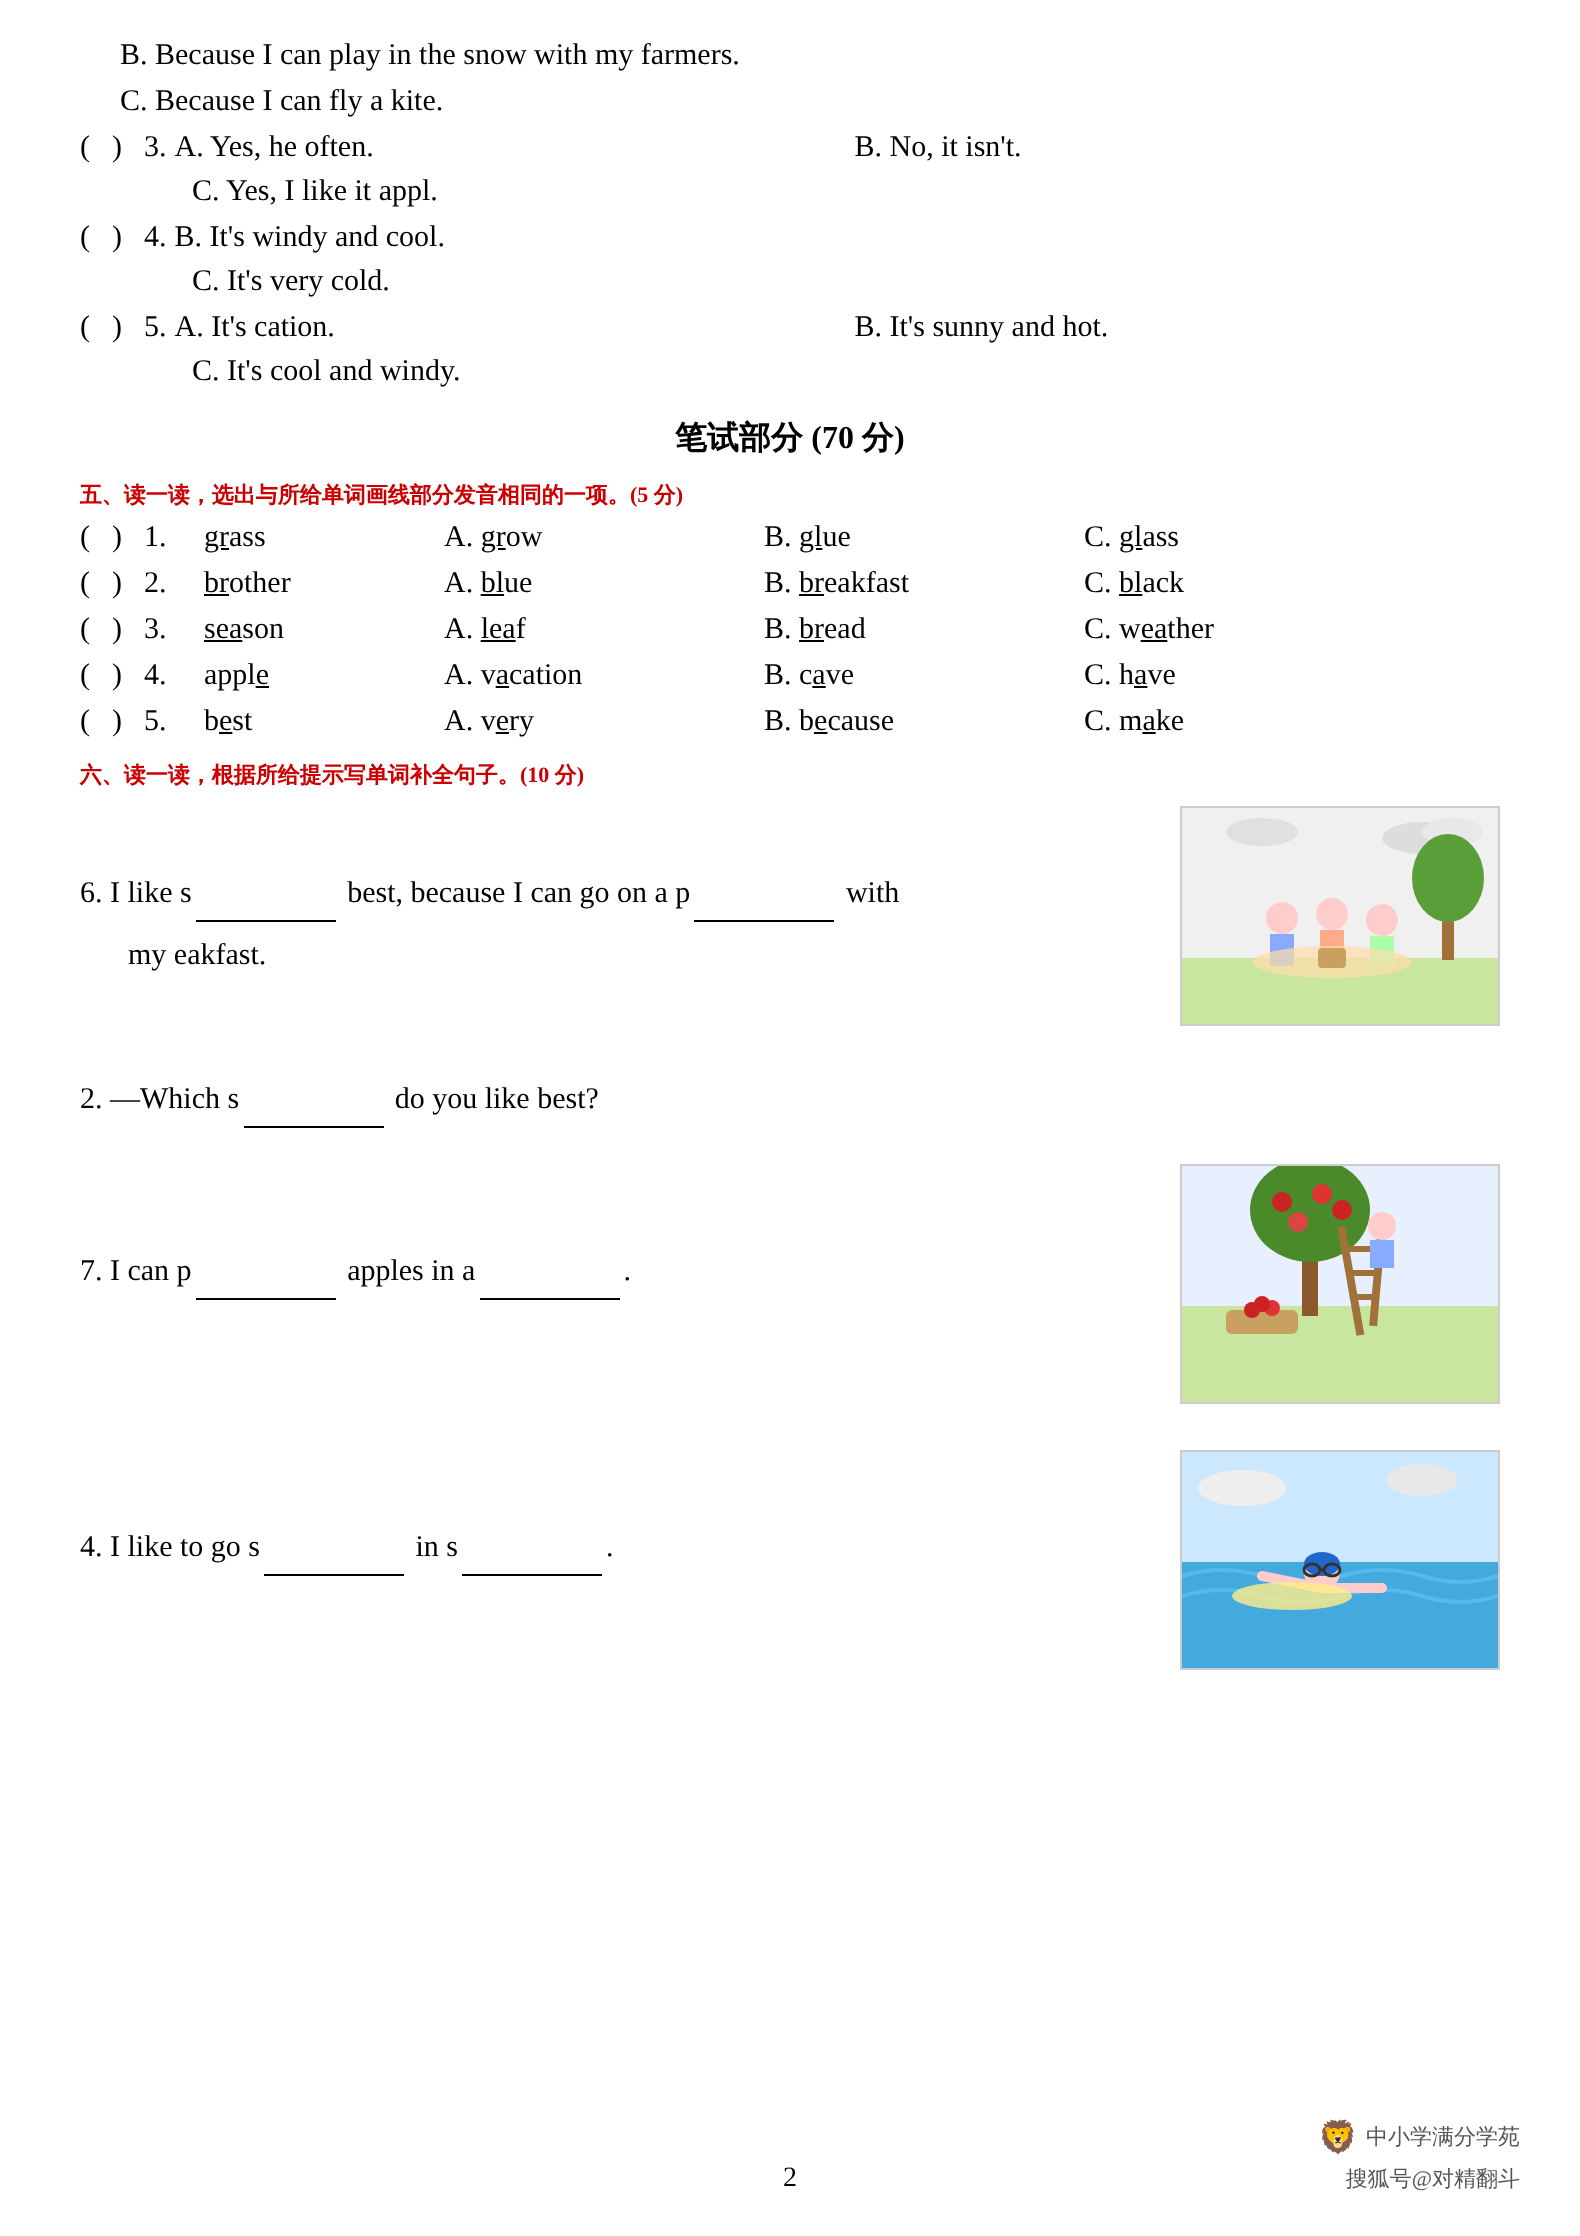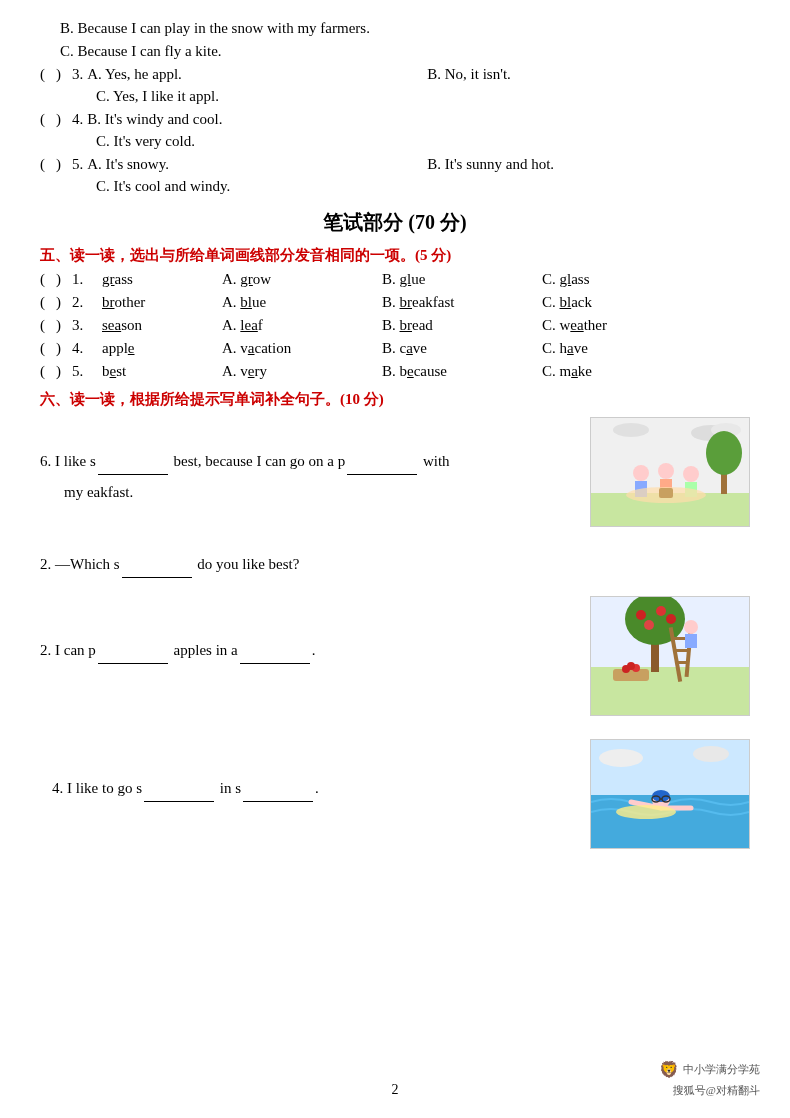--- a/index.html
+++ b/index.html
@@ -11,27 +11,27 @@
       width: 790px;
       min-height: 1118px;
       padding: 20px 40px 40px 40px;
       position: relative;
     }
     .line { margin-bottom: 6px; }
     .indent { padding-left: 20px; }
     .indent2 { padding-left: 40px; }
     .section-title {
       color: #c00;
-      font-size: 15px;
+      font-size: 11px;
       font-weight: bold;
       margin: 10px 0 6px 0;
     }
     .center-title {
       text-align: center;
-      font-size: 20px;
+      font-size: 16px;
       font-weight: bold;
       margin: 14px 0 10px 0;
     }
     .paren-row {
       display: flex;
       align-items: baseline;
       margin-bottom: 5px;
     }
     .paren { min-width: 16px; display: inline-block; }
     .rparen { min-width: 16px; display: inline-block; }
@@ -104,42 +104,42 @@
   <span>B. Because I can play in the snow with my farmers.</span>
 </div>
 <div class="line indent">
   <span>C. Because I can fly a kite.</span>
 </div>
 
 <div class="paren-row">
   <span class="paren">(</span>
   <span class="rparen">)</span>
   <span style="margin-right:4px;">3.</span>
-  <span class="answer-choice">A. Yes, he appl.</span>
+  <span class="answer-choice">A. Yes, he often.</span>
   <span>B. No, it isn't.</span>
 </div>
 <div class="line indent2" style="padding-left:56px;">
   <span>C. Yes, I like it appl.</span>
 </div>
 
 <div class="paren-row" style="margin-top:4px;">
   <span class="paren">(</span>
   <span class="rparen">)</span>
   <span style="margin-right:4px;">4.</span>
   <span>B. It's windy and cool.</span>
 </div>
 <div class="line" style="padding-left:56px;">
   <span>C. It's very cold.</span>
 </div>
 
 <div class="paren-row" style="margin-top:4px;">
   <span class="paren">(</span>
   <span class="rparen">)</span>
   <span style="margin-right:4px;">5.</span>
-  <span class="answer-choice">A. It's snowy.</span>
+  <span class="answer-choice">A. It's cation.</span>
   <span>B. It's sunny and hot.</span>
 </div>
 <div class="line" style="padding-left:56px;">
   <span>C. It's cool and windy.</span>
 </div>
 
 <div class="center-title">
   <span>笔试部分 (70 分)</span>
 </div>
 
@@ -276,21 +276,21 @@
       <ellipse cx="40" cy="78" rx="18" ry="6" fill="#e8c870"></ellipse>
       <rect x="22" y="72" width="36" height="12" rx="3" fill="#c8a060"></rect>
 
       <circle cx="35" cy="72" r="4" fill="#cc2222"></circle>
       <circle cx="45" cy="71" r="4" fill="#dd3333"></circle>
       <circle cx="40" cy="69" r="4" fill="#cc2222"></circle>
     </svg>
   </div>
   <div class="text-content" style="padding-top:40px;">
     <div class="sentence-line">
-      <span>2. I can p</span><span class="fill-blank">&nbsp;</span><span> apples in a</span><span class="fill-blank">&nbsp;</span><span>.</span>
+      <span>7. I can p</span><span class="fill-blank">&nbsp;</span><span> apples in a</span><span class="fill-blank">&nbsp;</span><span>.</span>
     </div>
   </div>
 </div>
 
 <div class="sentence-block clearfix" style="margin-top:8px;">
   <div class="float-right-img img-placeholder" style="width:160px;height:110px; margin-right:0;">
     <svg width="158" height="108" viewBox="0 0 158 108">
       <rect width="158" height="108" fill="#f0f0f0"></rect>
 
       <rect x="0" y="0" width="158" height="55" fill="#cce8ff"></rect>
@@ -310,21 +310,21 @@
       <ellipse cx="65" cy="59" rx="4" ry="3" fill="none" stroke="#333" stroke-width="1.5"></ellipse>
       <ellipse cx="75" cy="59" rx="4" ry="3" fill="none" stroke="#333" stroke-width="1.5"></ellipse>
       <line x1="69" y1="59" x2="71" y2="59" stroke="#333" stroke-width="1.5"></line>
 
       <line x1="70" y1="68" x2="40" y2="62" stroke="#fcc" stroke-width="5" stroke-linecap="round"></line>
       <line x1="70" y1="68" x2="100" y2="68" stroke="#fcc" stroke-width="5" stroke-linecap="round"></line>
 
       <ellipse cx="55" cy="72" rx="30" ry="7" fill="#ffee88" opacity="0.8"></ellipse>
     </svg>
   </div>
-  <div class="text-content" style="padding-top:35px;margin-left:12px;">
+  <div class="text-content" style="padding-top:35px;">
     <div class="sentence-line">
       <span>4. I like to go s</span><span class="fill-blank">&nbsp;</span><span> in s</span><span class="fill-blank">&nbsp;</span><span>.</span>
     </div>
   </div>
 </div>
 
 <div class="page-num">
   <span>2</span>
 </div>
 

